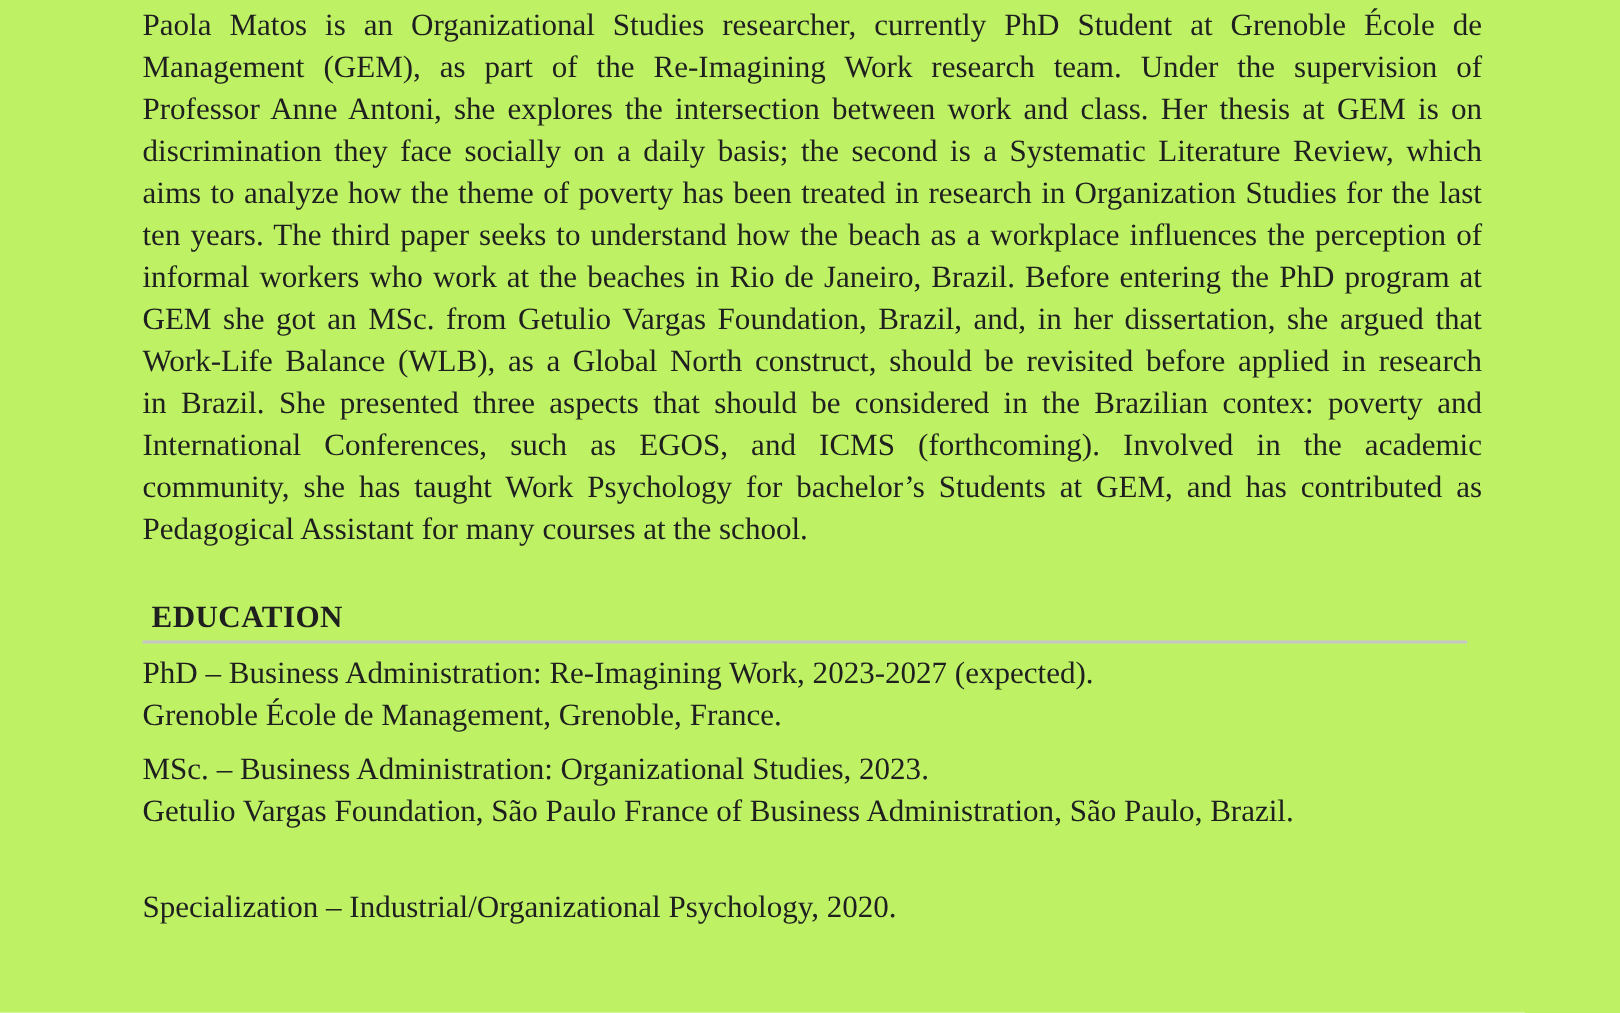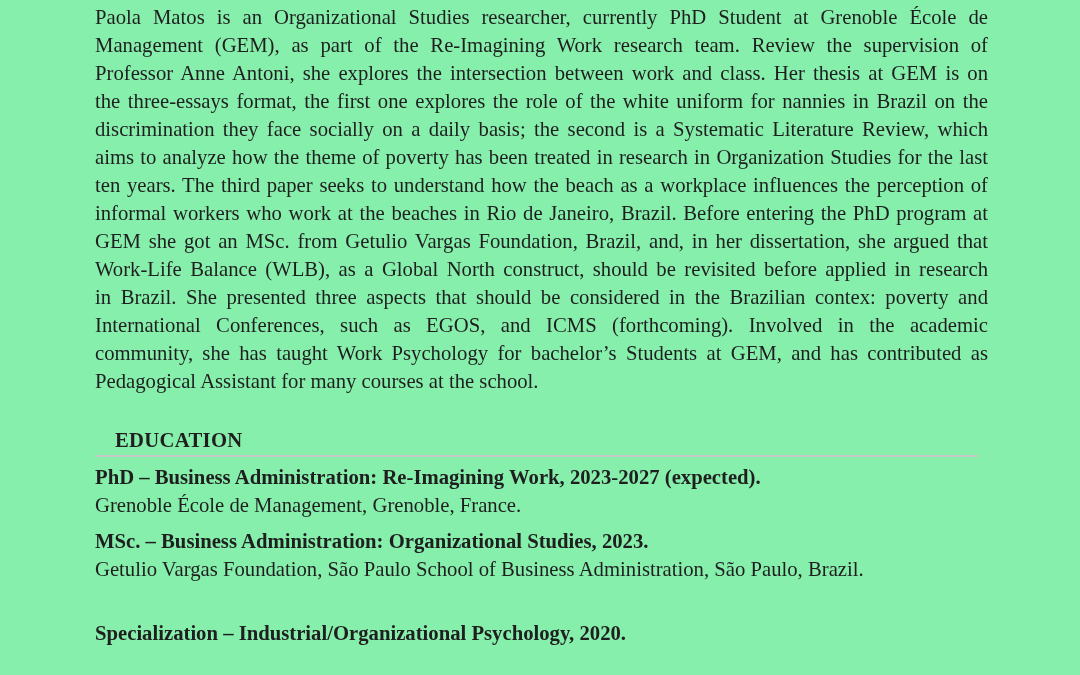--- a/index.html
+++ b/index.html
@@ -13,79 +13,77 @@
     overflow: hidden;
   }
   .page {
     box-sizing: border-box;
     width: 1080px;
     height: 675px;
     padding: 3px 92px 0 95px;
     font-family: "Liberation Serif", "DejaVu Serif", serif;
     font-size: 20.7px;
     color: #1f1f1f;
-    background: #86efac;
+    background: #bef264;
   }
   .bio {
     width: 100%;
   }
   .bio-line {
     line-height: 28px;
     white-space: normal;
     text-align: justify;
     text-align-last: justify;
   }
   .bio-line.final {
     text-align: center;
     text-align-last: left;
   }
   .edu-heading {
     margin-top: 32px;
     padding-left: 6px;
     font-weight: bold;
     line-height: 26px;
     letter-spacing: 0.3px;
-    margin-left: 14px;
   }
   .edu-rule {
     width: 883px;
     height: 2px;
     margin-top: 2px;
     background: #c6c6c6;
   }
   .edu-entries {
     margin-top: 6px;
   }
   .edu-entry {
     margin-top: 0;
   }
   .edu-entry + .edu-entry {
     margin-top: 8px;
   }
   .edu-entry:last-child {
     margin-top: 36px;
   }
   .edu-title {
-    font-weight: bold;
+    font-weight: normal;
     line-height: 28px;
   }
   .edu-inst {
     line-height: 28px;
   }
 </style>
 </head>
 <body>
 
 <div class="page">
 
   <div class="bio">
       <div class="bio-line">Paola Matos is an Organizational Studies researcher, currently PhD Student at Grenoble École de</div>
-      <div class="bio-line">Management (GEM), as part of the Re-Imagining Work research team. Review the supervision of</div>
+      <div class="bio-line">Management (GEM), as part of the Re-Imagining Work research team. Under the supervision of</div>
       <div class="bio-line">Professor Anne Antoni, she explores the intersection between work and class. Her thesis at GEM is on</div>
-      <div class="bio-line">the three-essays format, the first one explores the role of the white uniform for nannies in Brazil on the</div>
       <div class="bio-line">discrimination they face socially on a daily basis; the second is a Systematic Literature Review, which</div>
       <div class="bio-line">aims to analyze how the theme of poverty has been treated in research in Organization Studies for the last</div>
       <div class="bio-line">ten years. The third paper seeks to understand how the beach as a workplace influences the perception of</div>
       <div class="bio-line">informal workers who work at the beaches in Rio de Janeiro, Brazil. Before entering the PhD program at</div>
       <div class="bio-line">GEM she got an MSc. from Getulio Vargas Foundation, Brazil, and, in her dissertation, she argued that</div>
       <div class="bio-line">Work-Life Balance (WLB), as a Global North construct, should be revisited before applied in research</div>
       <div class="bio-line">in Brazil. She presented three aspects that should be considered in the Brazilian contex: poverty and</div>
       <div class="bio-line">International Conferences, such as EGOS, and ICMS (forthcoming). Involved in the academic</div>
       <div class="bio-line">community, she has taught Work Psychology for bachelor’s Students at GEM, and has contributed as</div>
       <div class="bio-line final">Pedagogical Assistant for many courses at the school.</div>
@@ -95,20 +93,20 @@
 
   <div class="edu-rule"></div>
 
   <div class="edu-entries">
       <div class="edu-entry">
         <div class="edu-title">PhD – Business Administration: Re-Imagining Work, 2023-2027 (expected).</div>
         <div class="edu-inst">Grenoble École de Management, Grenoble, France.</div>
       </div>
       <div class="edu-entry">
         <div class="edu-title">MSc. – Business Administration: Organizational Studies, 2023.</div>
-        <div class="edu-inst">Getulio Vargas Foundation, São Paulo School of Business Administration, São Paulo, Brazil.</div>
+        <div class="edu-inst">Getulio Vargas Foundation, São Paulo France of Business Administration, São Paulo, Brazil.</div>
       </div>
       <div class="edu-entry">
         <div class="edu-title">Specialization – Industrial/Organizational Psychology, 2020.</div>
       </div>
     </div>
 
 </div>
 
 </body></html>

